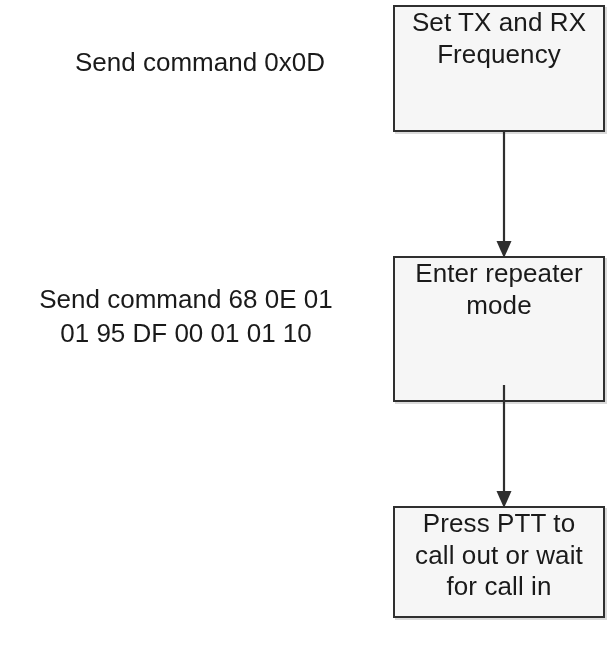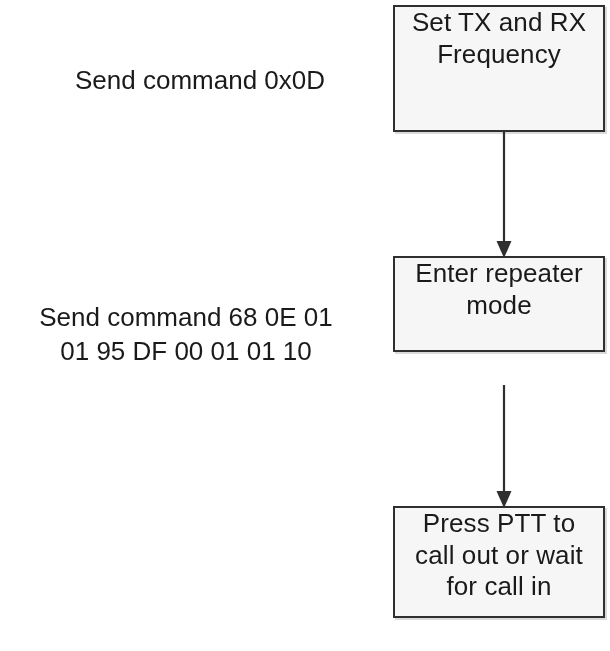--- a/index.html
+++ b/index.html
@@ -32,42 +32,41 @@
     letter-spacing: .1px;
     box-shadow: 2px 2px 0 rgba(150,150,150,.35);
   }
   .node .node-label {
     display: block;
     padding: 0 6px;
     white-space: pre-line;
   }
 
   #node-set-freq   { left: 393px; top: 5px;   width: 212px; height: 127px; }
-  #node-repeater   { left: 393px; top: 256px; width: 212px; height: 96px; }
+  #node-repeater   { left: 393px; top: 256px; width: 212px; height: 146px; }
   #node-ptt        { left: 393px; top: 506px; width: 212px; height: 112px; }
 
   
   .connector {
     position: absolute;
     left: 490px;
     width: 28px;
     overflow: visible;
   }
   #connector-1 { top: 131px; height: 127px; }
   #connector-2 { top: 385px; height: 123px; }
 
   
   .annotation {
     position: absolute;
     color: #1a1a1a;
     font-size: 26px;
     line-height: 1.32;
     text-align: center;
     white-space: pre-line;
-    margin-top: 18px;
   }
   #annotation-cmd-0d { left: 10px;  top: 45px;  width: 380px; }
   #annotation-cmd-68 { left: 16px;   top: 282px; width: 340px; }
 </style>
 </head>
 <body>
 
 <div id="canvas">
 
   <div class="node" id="node-set-freq">

